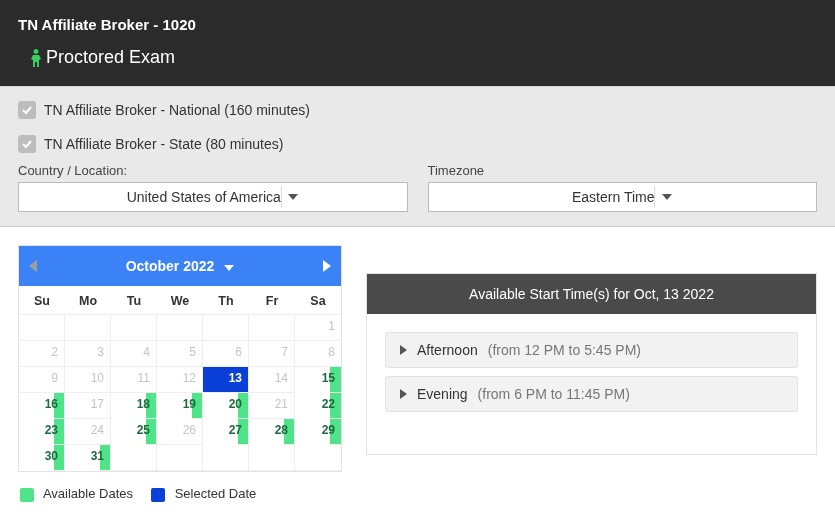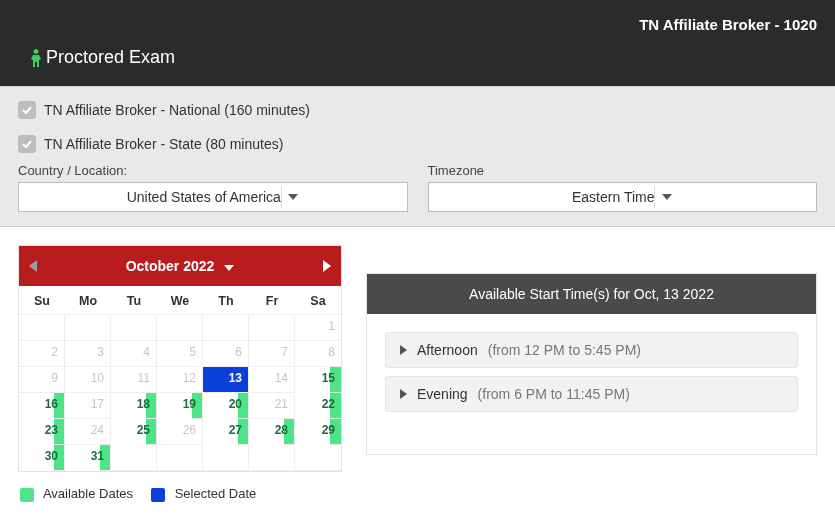--- a/index.html
+++ b/index.html
@@ -11,21 +11,20 @@
     color: #333;
   }
   .header {
     background: #2b2b2b;
     color: #fff;
     padding: 16px 18px 18px 18px;
   }
   .header-title {
     font-weight: 600;
     font-size: 15px;
-    text-align: right;
   }
   .header-sub {
     margin-top: 14px;
     display: flex;
     align-items: center;
     gap: 2px;
     font-size: 18px;
     padding-left: 10px;
   }
   .proctor-icon svg { display: block; }
@@ -75,21 +74,21 @@
   .main {
     display: flex;
     gap: 24px;
     padding: 18px;
   }
   .cal-wrap {
     width: 324px;
     border: 1px solid #e3e3e3;
   }
   .cal-header {
-    background: #b91c1c;
+    background: #3b82f6;
     color: #fff;
     height: 40px;
     display: flex;
     align-items: center;
     justify-content: space-between;
     padding: 0 10px;
   }
   .cal-nav-btn { color: #9e9e9e; cursor: pointer; display:flex; align-items:center; }
   .cal-month { font-weight:600; display:flex; align-items:center; gap:10px; }
   .cal-month-caret { color:#fff; }

